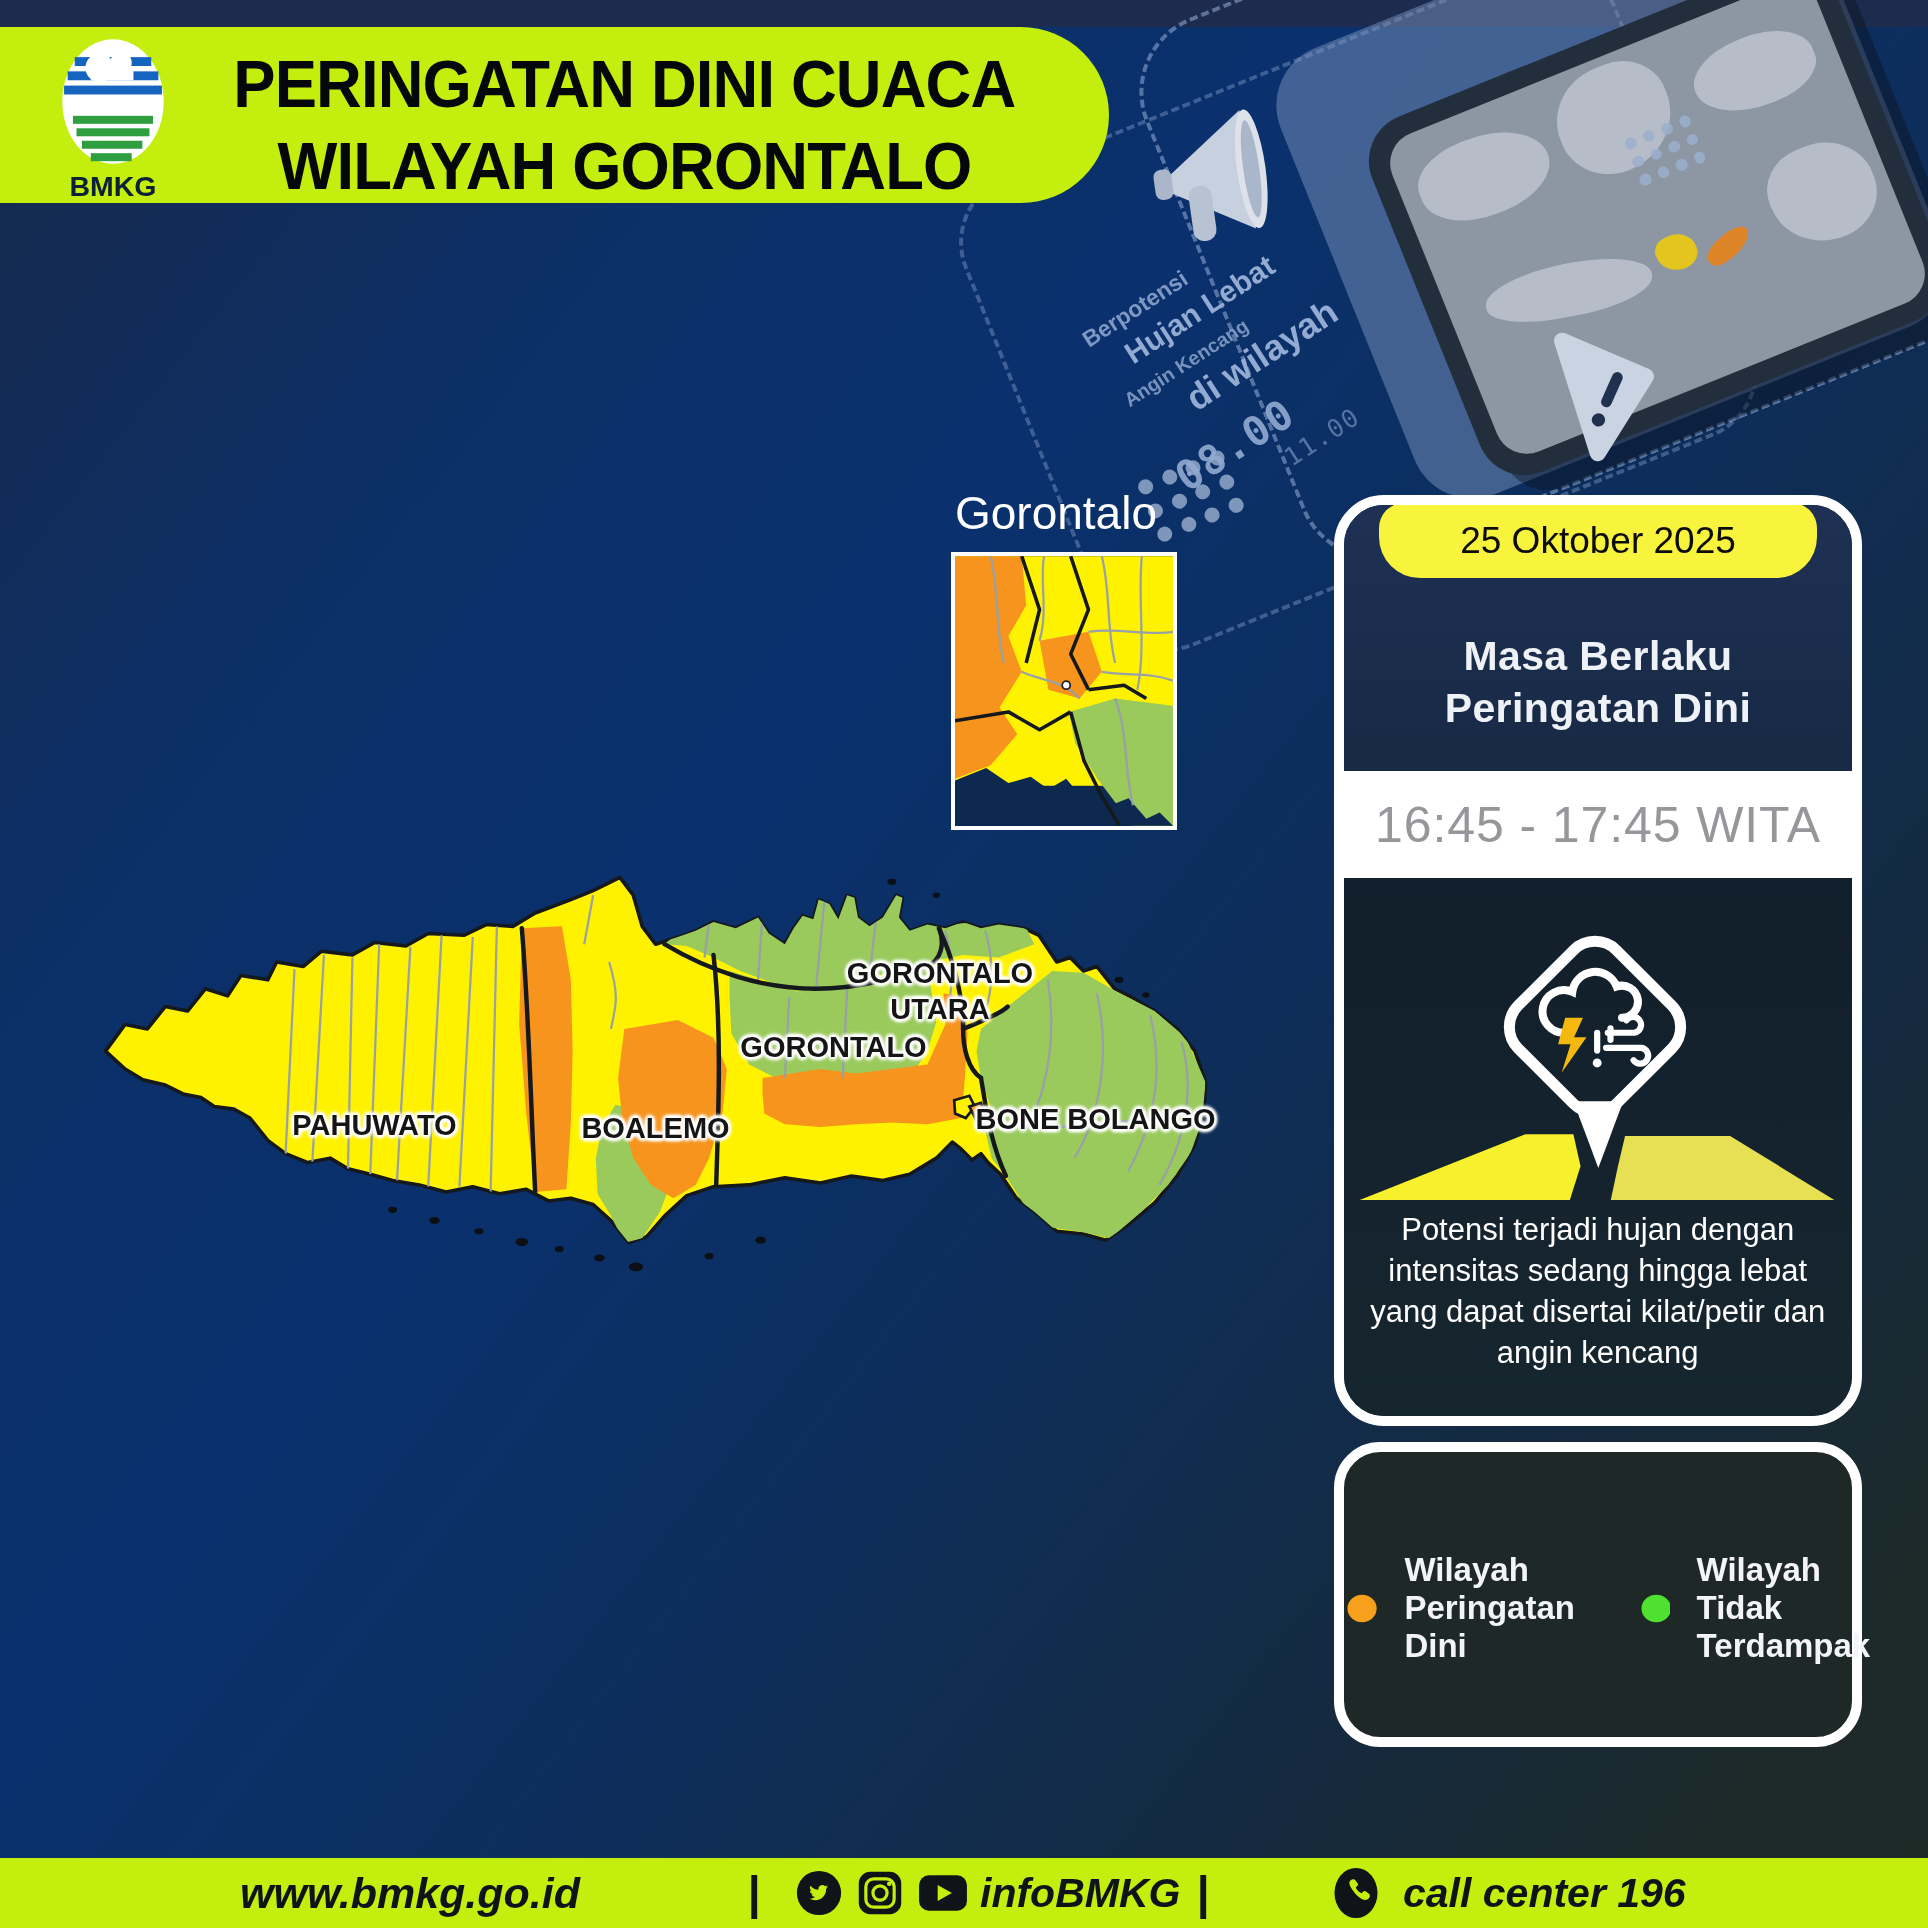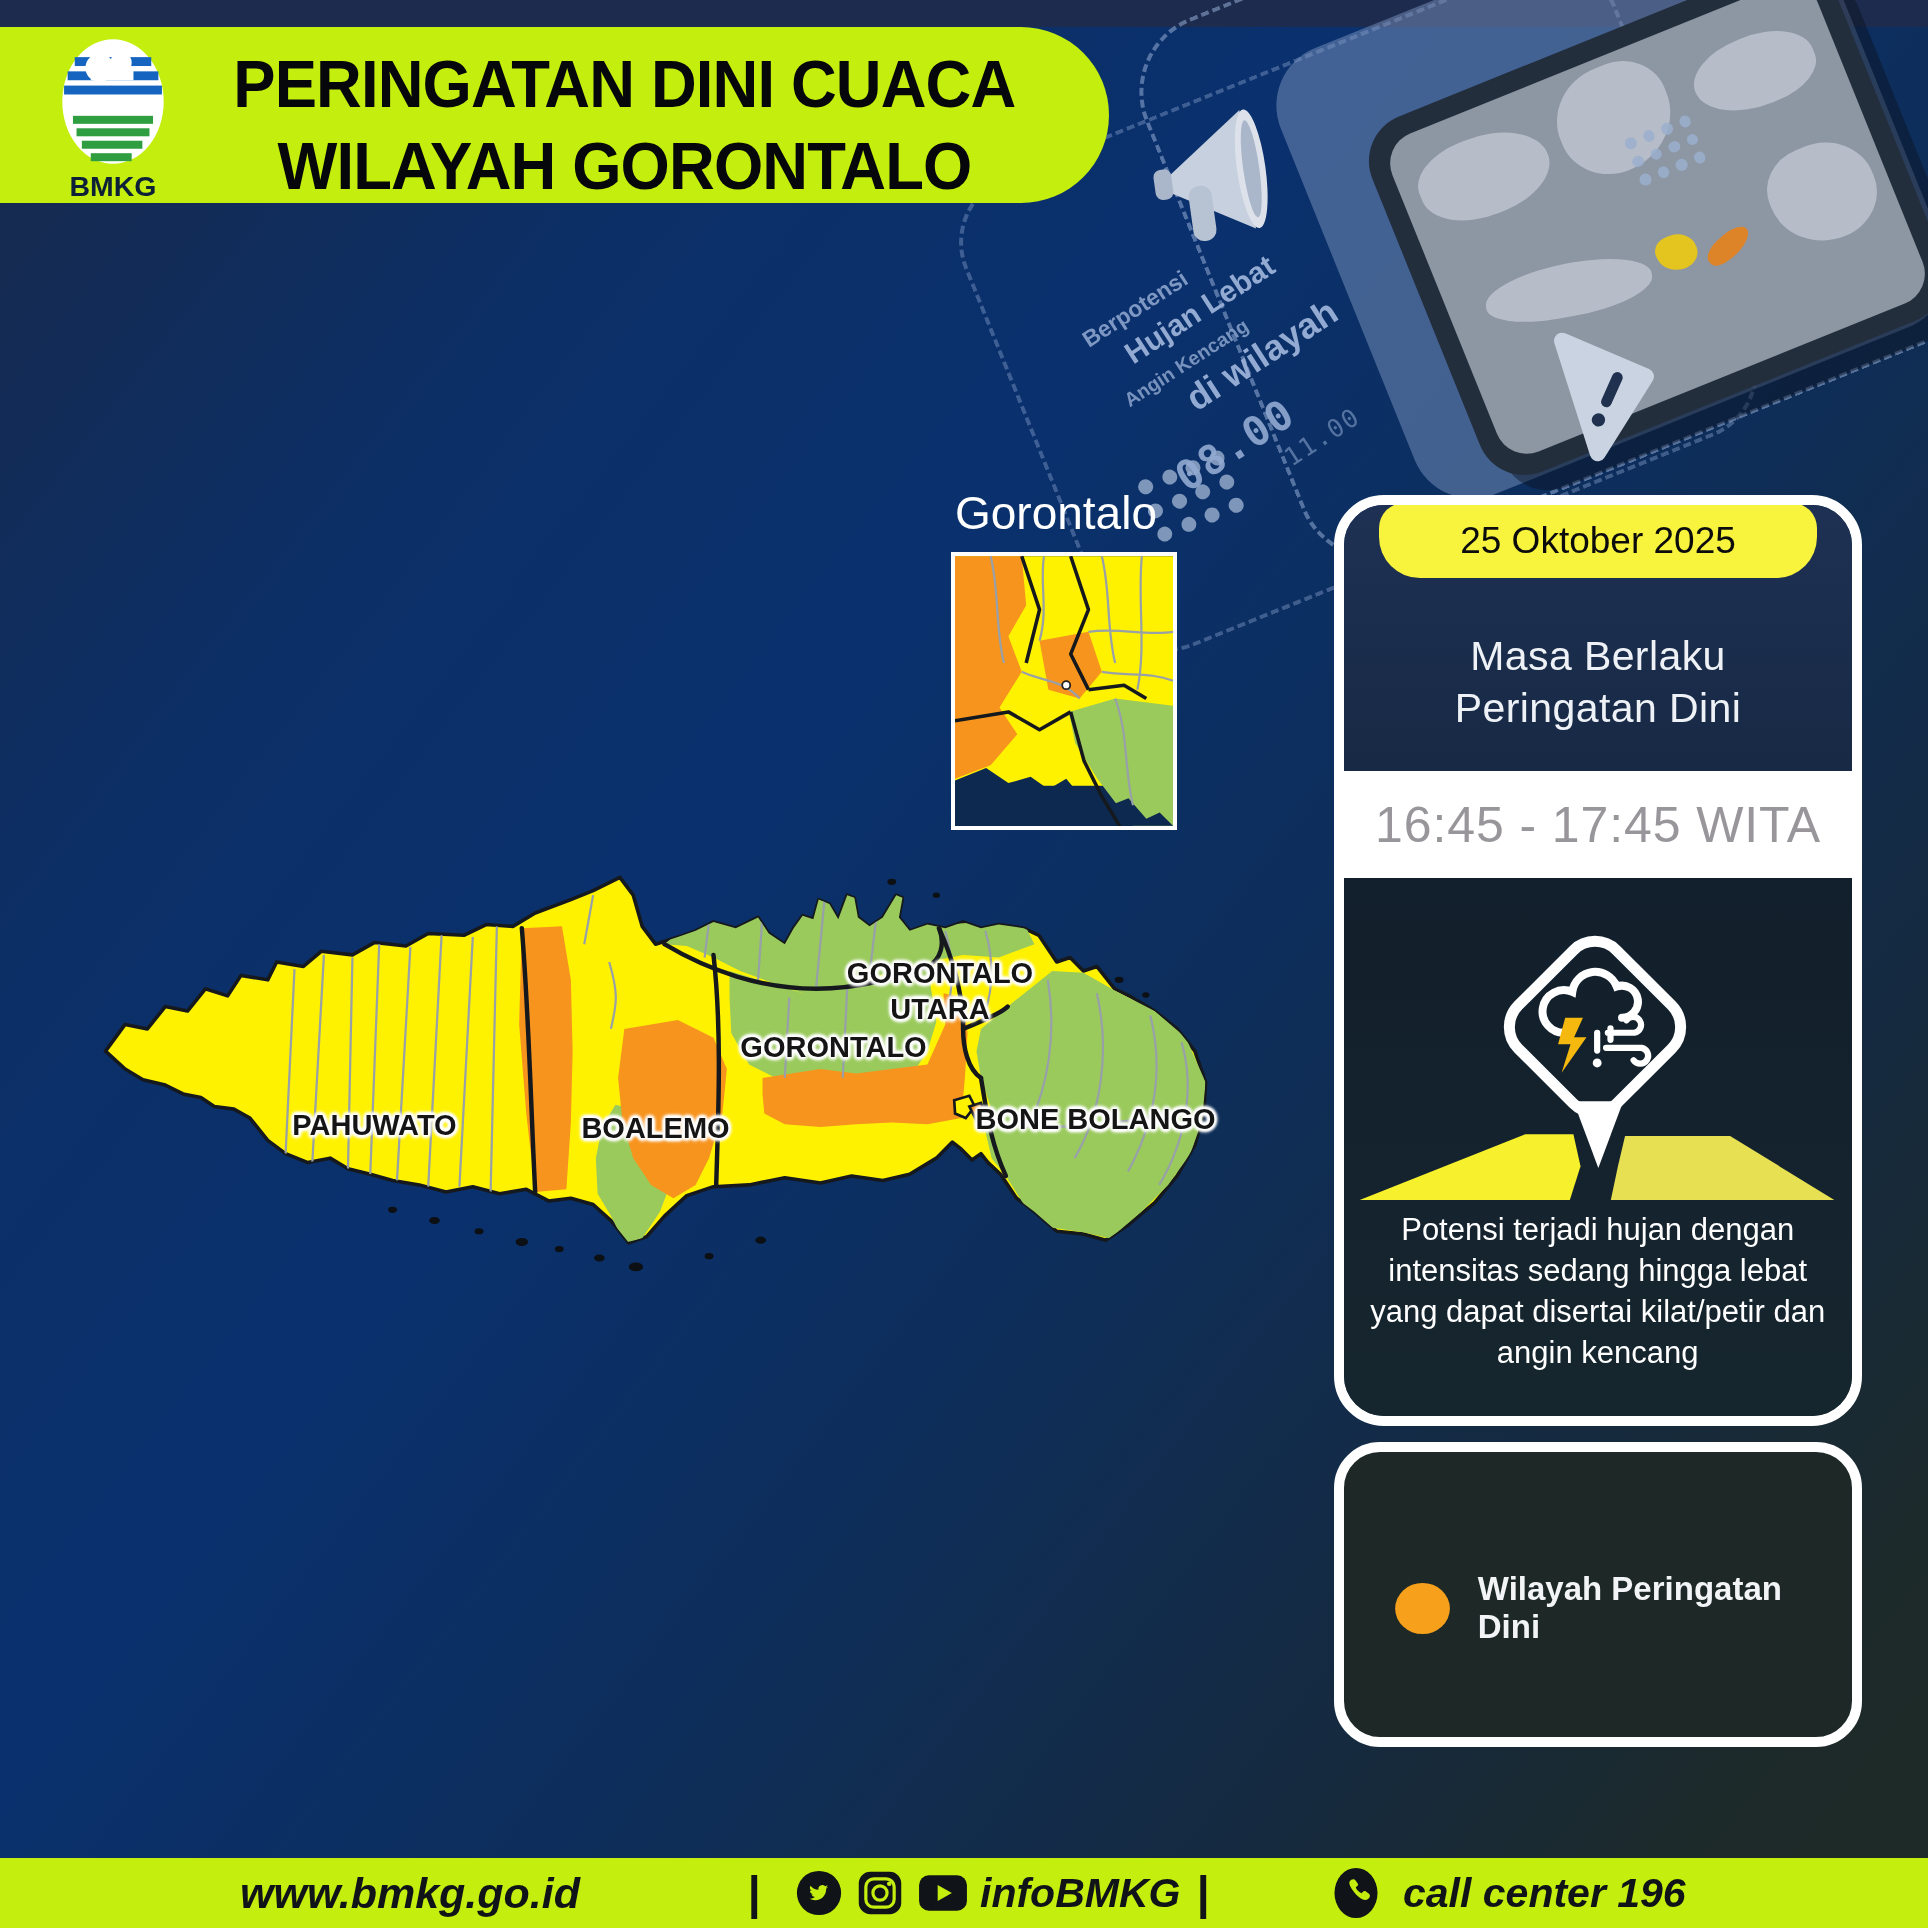--- a/index.html
+++ b/index.html
@@ -41,21 +41,21 @@
   .inset-title{left:927px;top:486px;width:258px;text-align:center;font-size:46px;color:#fff;z-index:20;}
   .inset-box{left:951px;top:552px;z-index:20;border:4.5px solid #fff;}
   
   .main-map{left:85px;top:855px;z-index:10;}
   .map-label{z-index:15;text-align:center;font-size:29px;font-weight:600;color:#151515;line-height:36px;
     text-shadow:-2.7px 0 3.6px #fff,2.7px 0 3.6px #fff,0 -2.7px 3.6px #fff,0 2.7px 3.6px #fff,-1.8px -1.8px 2.7px #fff,1.8px 1.8px 2.7px #fff,-1.8px 1.8px 2.7px #fff,1.8px -1.8px 2.7px #fff;}
   
   .card{left:1334px;top:495px;width:528px;height:931px;box-sizing:border-box;border:10.7px solid #fff;border-radius:50px;overflow:hidden;z-index:40;display:flex;flex-direction:column;}
   .sec-navy{height:266px;background:linear-gradient(180deg,#1e3154,#172944);position:relative;}
   .date-pill{position:absolute;left:50%;transform:translateX(-50%);top:-1.8px;width:438px;height:75px;background:#f8f43e;border-radius:25px 25px 41px 41px;display:flex;align-items:center;justify-content:center;font-size:37px;font-weight:500;color:#0c0c0c;}
-  .validity{position:absolute;left:0;right:0;top:125px;text-align:center;color:#eef2f7;font-size:41px;font-weight:400;line-height:52px;letter-spacing:0.4px;}
+  .validity{position:absolute;left:0;right:0;top:125px;text-align:center;color:#eef2f7;font-size:41px;font-weight:700;line-height:52px;letter-spacing:0.4px;}
   .sec-white{height:107px;background:#fff;display:flex;align-items:center;justify-content:center;font-size:50px;color:#98969a;font-weight:500;letter-spacing:0.9px;}
   .sec-dark{flex:1;background:linear-gradient(180deg,#121f2c,#16262e);position:relative;}
   .diamond{position:absolute;left:176px;top:74px;width:150px;height:150px;box-sizing:border-box;border:11.6px solid #fff;border-radius:36px;transform:rotate(45deg);}
   .wicon{position:absolute;left:175px;top:70px;}
   .mound{position:absolute;left:5.3px;top:223px;}
   .cdesc{position:absolute;left:10.7px;top:331px;width:486px;text-align:center;color:#fff;font-size:31px;line-height:41px;}
   
   .legend{left:1334px;top:1442px;width:528px;height:305px;box-sizing:border-box;border:10.7px solid #fff;border-radius:46px;background:#1d2827;z-index:40;display:flex;flex-direction:row;justify-content:center;gap:39px;padding:27px 0 0 50px;}
   .leg-row{display:flex;align-items:center;gap:27px;}
   .leg-label{font-size:33px;font-weight:700;color:#f2f4f6;}
@@ -312,20 +312,26 @@
     </div>
   </div>
 
   <div class="abs legend">
     <div class="leg-row">
       <svg width="57" height="53" viewBox="0 0 63.7188 60">
           <ellipse cx="32" cy="30" rx="31" ry="29" fill="#f6a01b"></ellipse>
         </svg>
       <div class="leg-label">Wilayah Peringatan Dini</div>
     </div>
+    <div class="leg-row">
+      <svg width="57" height="53" viewBox="0 0 60.0625 60">
+          <ellipse cx="32" cy="30" rx="31" ry="29" fill="#4fe12f"></ellipse>
+        </svg>
+      <div class="leg-label">Wilayah Tidak Terdampak</div>
+    </div>
   </div>
 
   <div class="abs footer">
     <div class="f-item f-web">www.bmkg.go.id</div>
     <div class="f-item f-sep1">|</div>
     <svg class="f-icon fi-tw" width="46" height="46" viewBox="0 0 52 52">
       <circle cx="26" cy="26" r="25" fill="#101418"></circle>
       <path transform="translate(7,8) scale(1.55)" d="M18.9 7.1c-.5.22-1.05.37-1.62.44.58-.35 1.03-.9 1.24-1.56-.55.32-1.15.56-1.79.68a2.83 2.83 0 0 0-4.82 2.58A8.02 8.02 0 0 1 6.09 6.3a2.83 2.83 0 0 0 .87 3.77c-.46-.01-.9-.14-1.28-.35v.04a2.83 2.83 0 0 0 2.27 2.77c-.42.12-.87.13-1.28.05a2.83 2.83 0 0 0 2.64 1.96A5.67 5.67 0 0 1 5.1 15.7a8 8 0 0 0 4.33 1.27c5.2 0 8.04-4.3 8.04-8.04v-.37c.55-.4 1.03-.9 1.43-1.46z" fill="#c4ee0e"></path>
     </svg>
     <svg class="f-icon fi-ig" width="46" height="46" viewBox="0 0 52 52">

